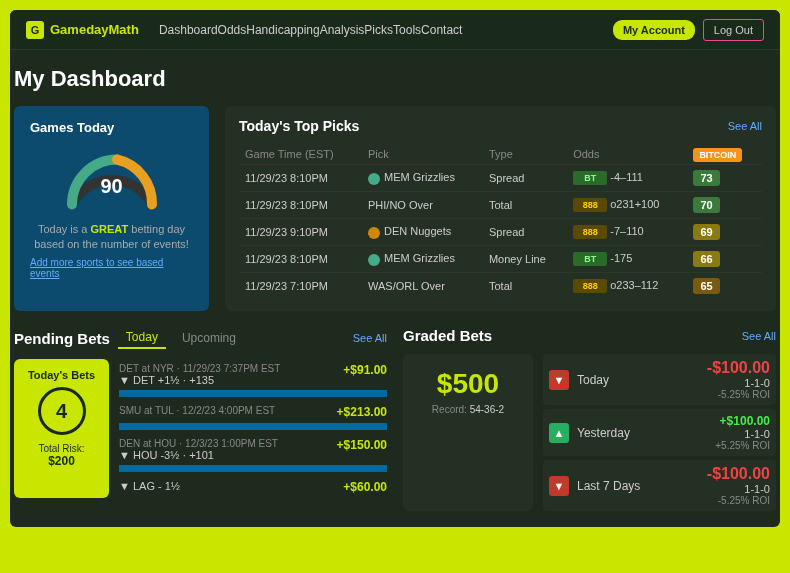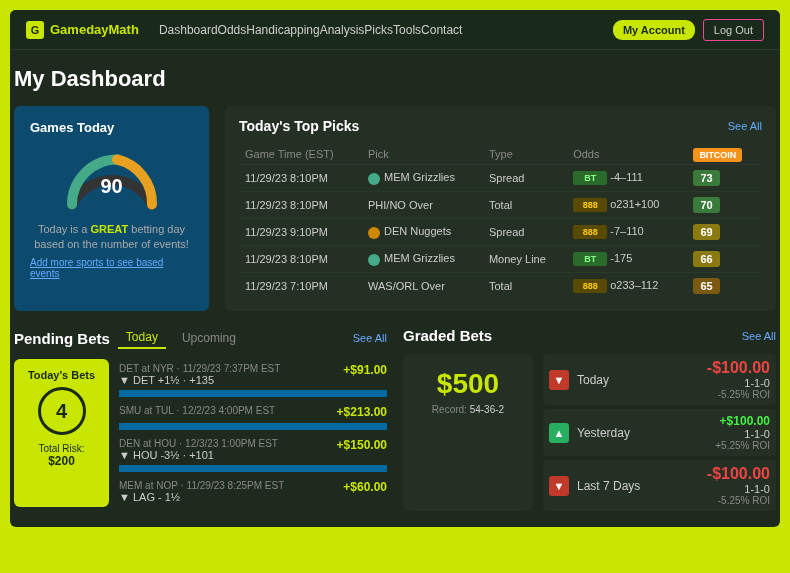--- a/index.html
+++ b/index.html
@@ -633,21 +633,20 @@
   </div>
                 <div class="bet-item">
     <div class="bet-info">
       <div class="bet-meta">DEN at HOU · 12/3/23 1:00PM EST</div>
       <div class="bet-team">▼ HOU -3½ · +101</div>
     </div>
     <div class="bet-amount">+$150.00</div>
   </div>
                 <div class="bet-item">
     <div class="bet-info">
-      <div class="bet-meta">MEM at NOP · 11/29/23 8:25PM EST</div>
       <div class="bet-team">▼ LAG - 1½</div>
     </div>
     <div class="bet-amount">+$60.00</div>
   </div>
               </div>
           </div>
         </div>
 
         <div class="graded-bets">
           <div class="section-header">

